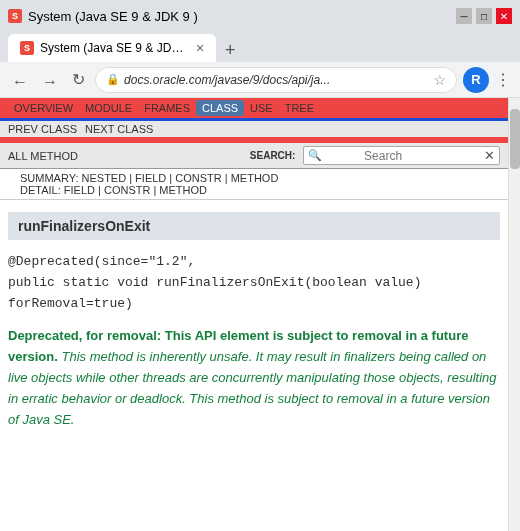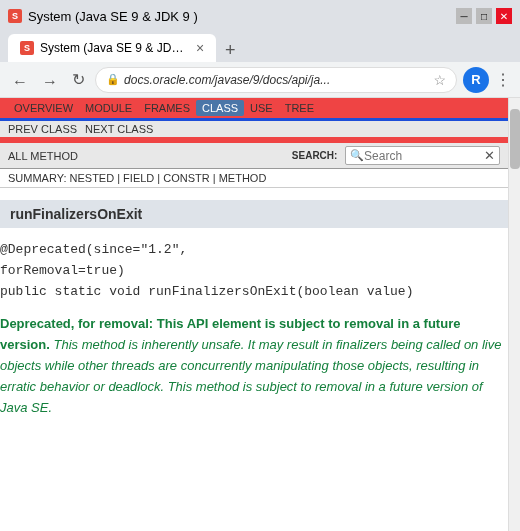--- a/index.html
+++ b/index.html
@@ -166,29 +166,29 @@
       flex: 1;
       max-width: 200px;
     }
     .search-input-wrap input {
       border: none; outline: none; font-size: 12px; flex: 1; background: transparent;
     }
     .search-icon { color: #888; font-size: 11px; }
     .search-clear { color: #555; font-size: 13px; cursor: pointer; }
 
     .summary-bar {
-      padding: 3px 8px;
+      padding: 3px 20px;
       font-size: 11px;
       color: #333;
       border-bottom: 1px solid #ccc;
     }
 
     
     .content-area {
-      padding: 12px 0;
+      padding: 12px 8px;
     }
 
     .method-header {
       background: #dee3e9;
       padding: 6px 10px;
       font-size: 14px;
       font-weight: bold;
       color: #333;
       margin-bottom: 12px;
     }
@@ -264,37 +264,38 @@
         <a class="sub-nav-link">NEXT CLASS</a>
       </div>
     </div>
 
     <div style="display:flex; align-items:center; background:#e8e8e8; border-bottom:1px solid #999; padding:3px 8px;">
       <a class="sub-nav-link" style="margin-right:auto;">ALL METHOD</a>
       <div class="search-bar" style="background:transparent; border:none; padding:0; margin:0;">
         <span class="search-label">SEARCH:</span>
         <div class="search-input-wrap">
           <span class="search-icon">🔍</span>
-          <input type="text" style="width: 120px;" placeholder="Search">
+          <input type="text" style="width: 120px; margin-left: 42px;" placeholder="Search">
           <span class="search-clear">✕</span>
         </div>
       </div>
     </div>
 
     <div class="summary-bar">
       <div>SUMMARY: NESTED | FIELD | CONSTR | METHOD</div>
+      <div>DETAIL: FIELD | CONSTR | METHOD</div>
     </div>
 
     <div class="content-area">
       <div class="method-header">runFinalizersOnExit</div>
 
       <div class="code-block">
         <div>@Deprecated(since="1.2",</div>
+        <div>public static void runFinalizersOnExit(boolean value)</div>
         <div>            forRemoval=true)</div>
-        <div>public static void runFinalizersOnExit(boolean value)</div>
       </div>
 
       <div class="description">
         <strong>Deprecated, for removal: This API element is subject to removal in a future version.</strong><em> This method is inherently unsafe. It may result in finalizers being called on live objects while other threads are concurrently manipulating those objects, resulting in erratic behavior or deadlock. This method is subject to removal in a future version of Java SE.</em>
       </div>
     </div>
 
   </div>
 
   <div class="scrollbar-track">

